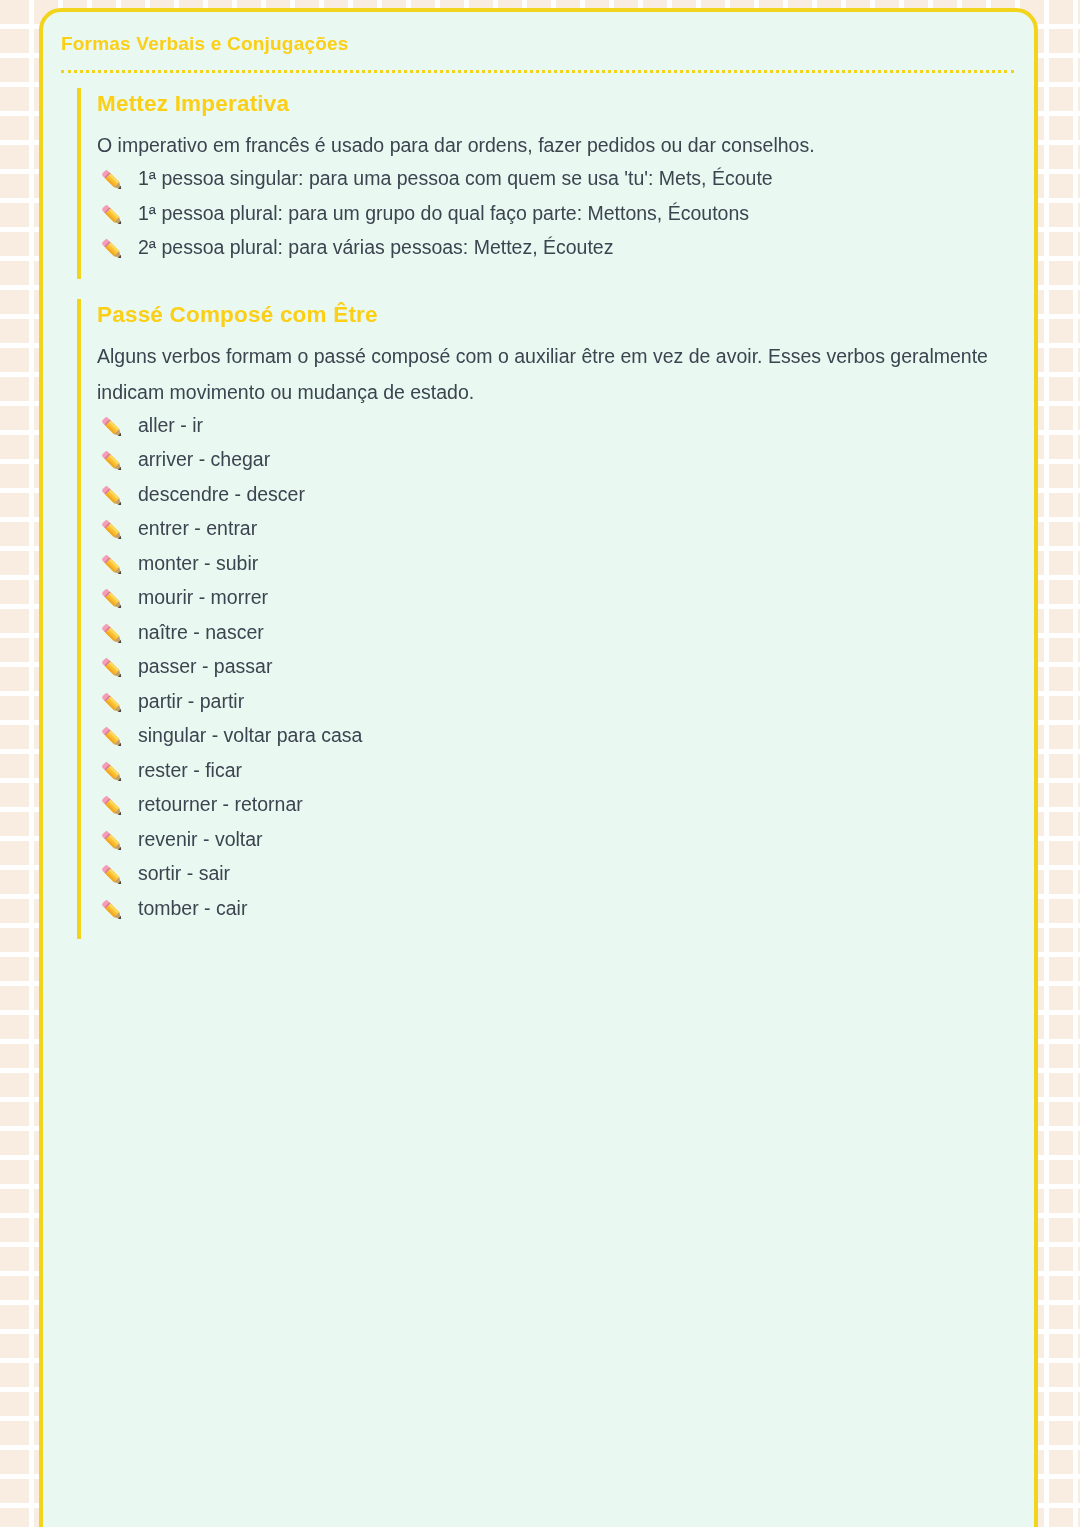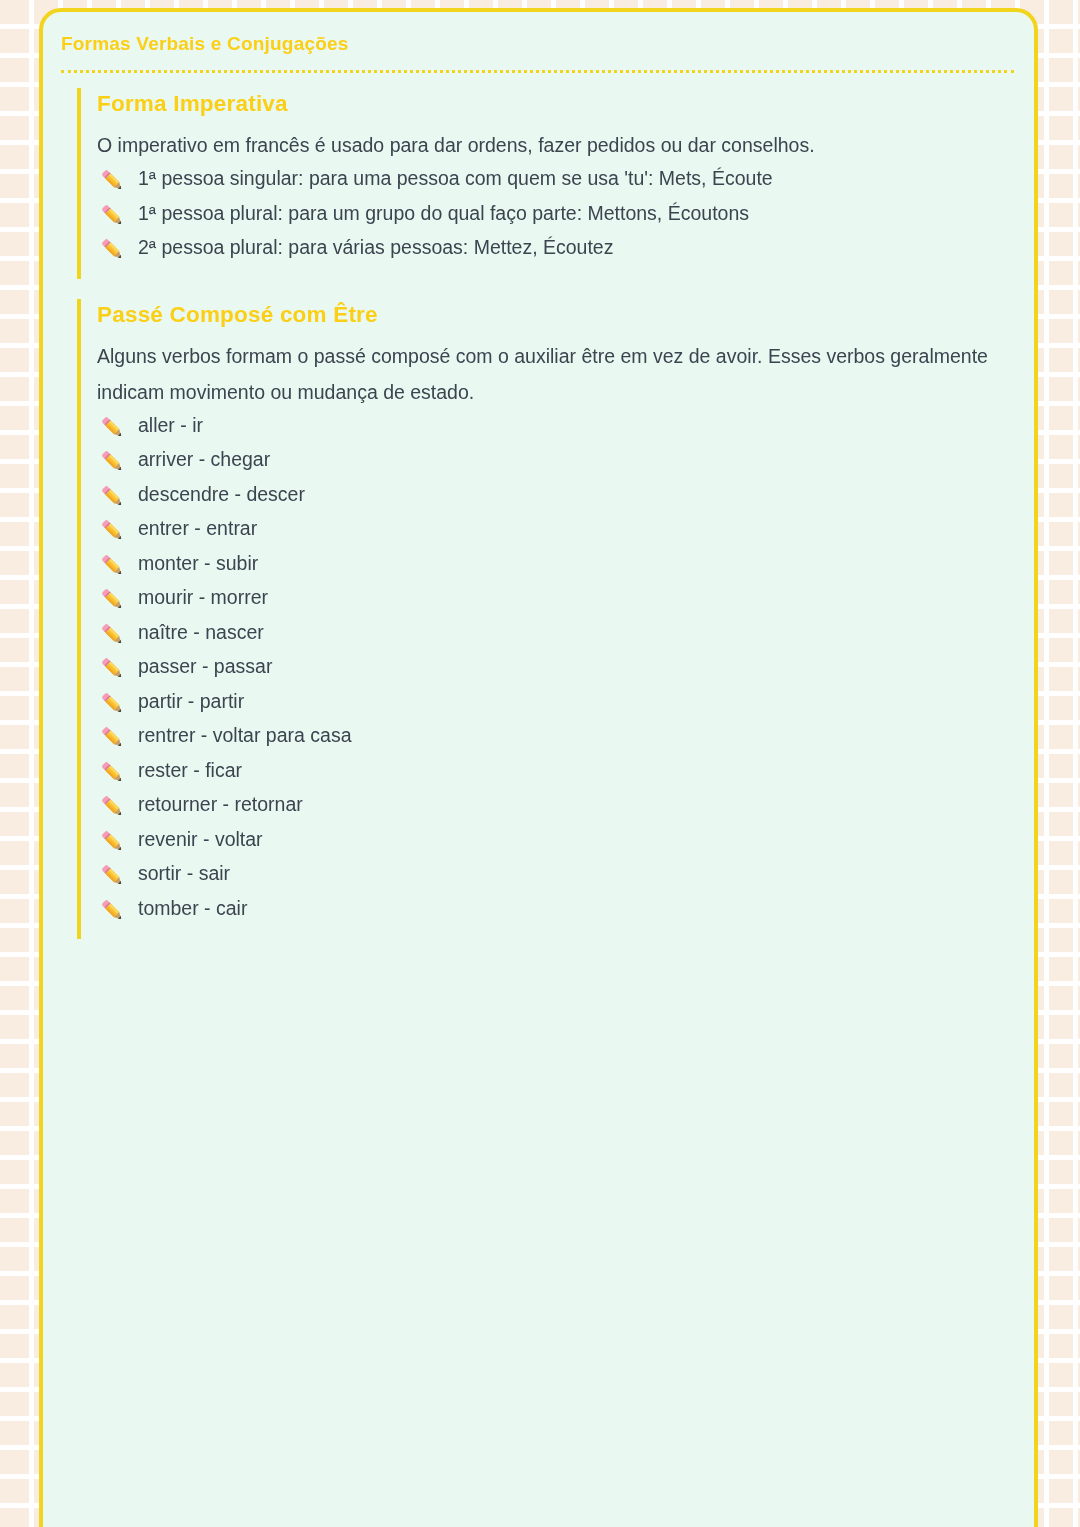--- a/index.html
+++ b/index.html
@@ -77,21 +77,21 @@
 </style>
 </head>
 <body>
 
 <div class="card">
 
   <h1 class="card-title">Formas Verbais e Conjugações</h1>
   <div class="title-divider"></div>
 
   <section class="section">
-    <h2 class="section-heading">Forma Imperativa</h2>
+    <h2 class="section-heading">Mettez Imperativa</h2>
     <p class="section-intro">O imperativo em francês é usado para dar ordens, fazer pedidos ou dar conselhos.</p>
     <ul class="bullet-list">
         <li class="bullet">
         <span class="pencil">
           <svg viewBox="0 0 24 24" width="27" height="27" aria-hidden="true">
             <g transform="rotate(45 12 12)">
               <rect x="1.2" y="8.7" width="4.2" height="6.6" rx="1.8" fill="#F49DB5"></rect>
               <rect x="4.9" y="8.7" width="1.7" height="6.6" fill="#DE7296"></rect>
               <rect x="6.4" y="8.7" width="10.8" height="6.6" fill="#FBC02D"></rect>
               <rect x="6.4" y="8.7" width="10.8" height="2.2" fill="#FDD85F"></rect>
@@ -293,21 +293,21 @@
               <rect x="1.2" y="8.7" width="4.2" height="6.6" rx="1.8" fill="#F49DB5"></rect>
               <rect x="4.9" y="8.7" width="1.7" height="6.6" fill="#DE7296"></rect>
               <rect x="6.4" y="8.7" width="10.8" height="6.6" fill="#FBC02D"></rect>
               <rect x="6.4" y="8.7" width="10.8" height="2.2" fill="#FDD85F"></rect>
               <rect x="6.4" y="13.2" width="10.8" height="2.1" fill="#F0A929"></rect>
               <polygon points="17.1,8.7 22.8,12 17.1,15.3" fill="#C9A063"></polygon>
               <polygon points="20.6,10 22.8,12 20.6,14" fill="#4E4A45"></polygon>
             </g>
           </svg>
         </span>
-        <span class="bullet-text">rentrer - voltar para casa</span>
+        <span class="bullet-text">singular - voltar para casa</span>
       </li>
         <li class="bullet">
         <span class="pencil">
           <svg viewBox="0 0 24 24" width="27" height="27" aria-hidden="true">
             <g transform="rotate(45 12 12)">
               <rect x="1.2" y="8.7" width="4.2" height="6.6" rx="1.8" fill="#F49DB5"></rect>
               <rect x="4.9" y="8.7" width="1.7" height="6.6" fill="#DE7296"></rect>
               <rect x="6.4" y="8.7" width="10.8" height="6.6" fill="#FBC02D"></rect>
               <rect x="6.4" y="8.7" width="10.8" height="2.2" fill="#FDD85F"></rect>
               <rect x="6.4" y="13.2" width="10.8" height="2.1" fill="#F0A929"></rect>

